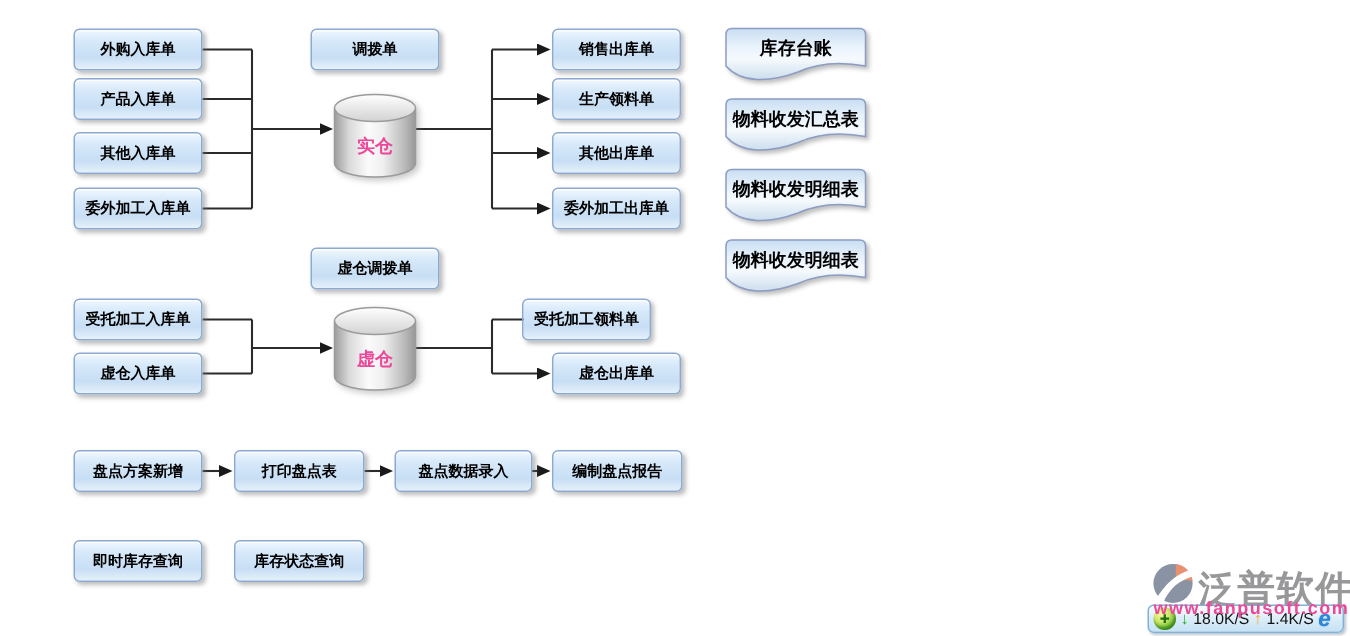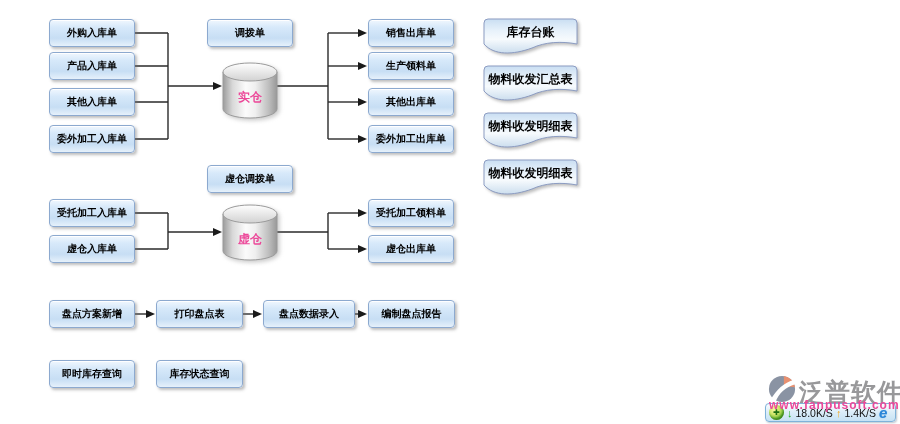--- a/index.html
+++ b/index.html
@@ -148,21 +148,21 @@
   <div class="fbox" style="left:49px;top:235px;width:86px">虚仓入库单</div>
 
   <div class="cyl" style="left:222px;top:204px">
     <svg width="56" height="58" viewBox="0 0 56 58">
       <path d="M1,10 L1,47 A27,9 0 0 0 55,47 L55,10" fill="url(#cylBody)" stroke="#9b9b9b" stroke-width="1"></path>
       <ellipse cx="28" cy="10" rx="27" ry="9" fill="url(#cylTop)" stroke="#9b9b9b" stroke-width="1"></ellipse>
     </svg>
     <div class="lbl">虚仓</div>
   </div>
 
-  <div class="fbox" style="left:368px;top:199px;width:86px">受托加工领料单</div>
+  <div class="fbox" style="left:348px;top:199px;width:86px">受托加工领料单</div>
   <div class="fbox" style="left:368px;top:235px;width:86px">虚仓出库单</div>
 
   <div class="fbox" style="left:49px;top:300px;width:86px">盘点方案新增</div>
   <div class="fbox" style="left:156px;top:300px;width:87px">打印盘点表</div>
   <div class="fbox" style="left:263px;top:300px;width:92px">盘点数据录入</div>
   <div class="fbox" style="left:49px;top:360px;width:86px">即时库存查询</div>
 
   <div class="fbox" style="left:368px;top:300px;width:87px">编制盘点报告</div>
   <div class="fbox" style="left:156px;top:360px;width:87px">库存状态查询</div>
 

